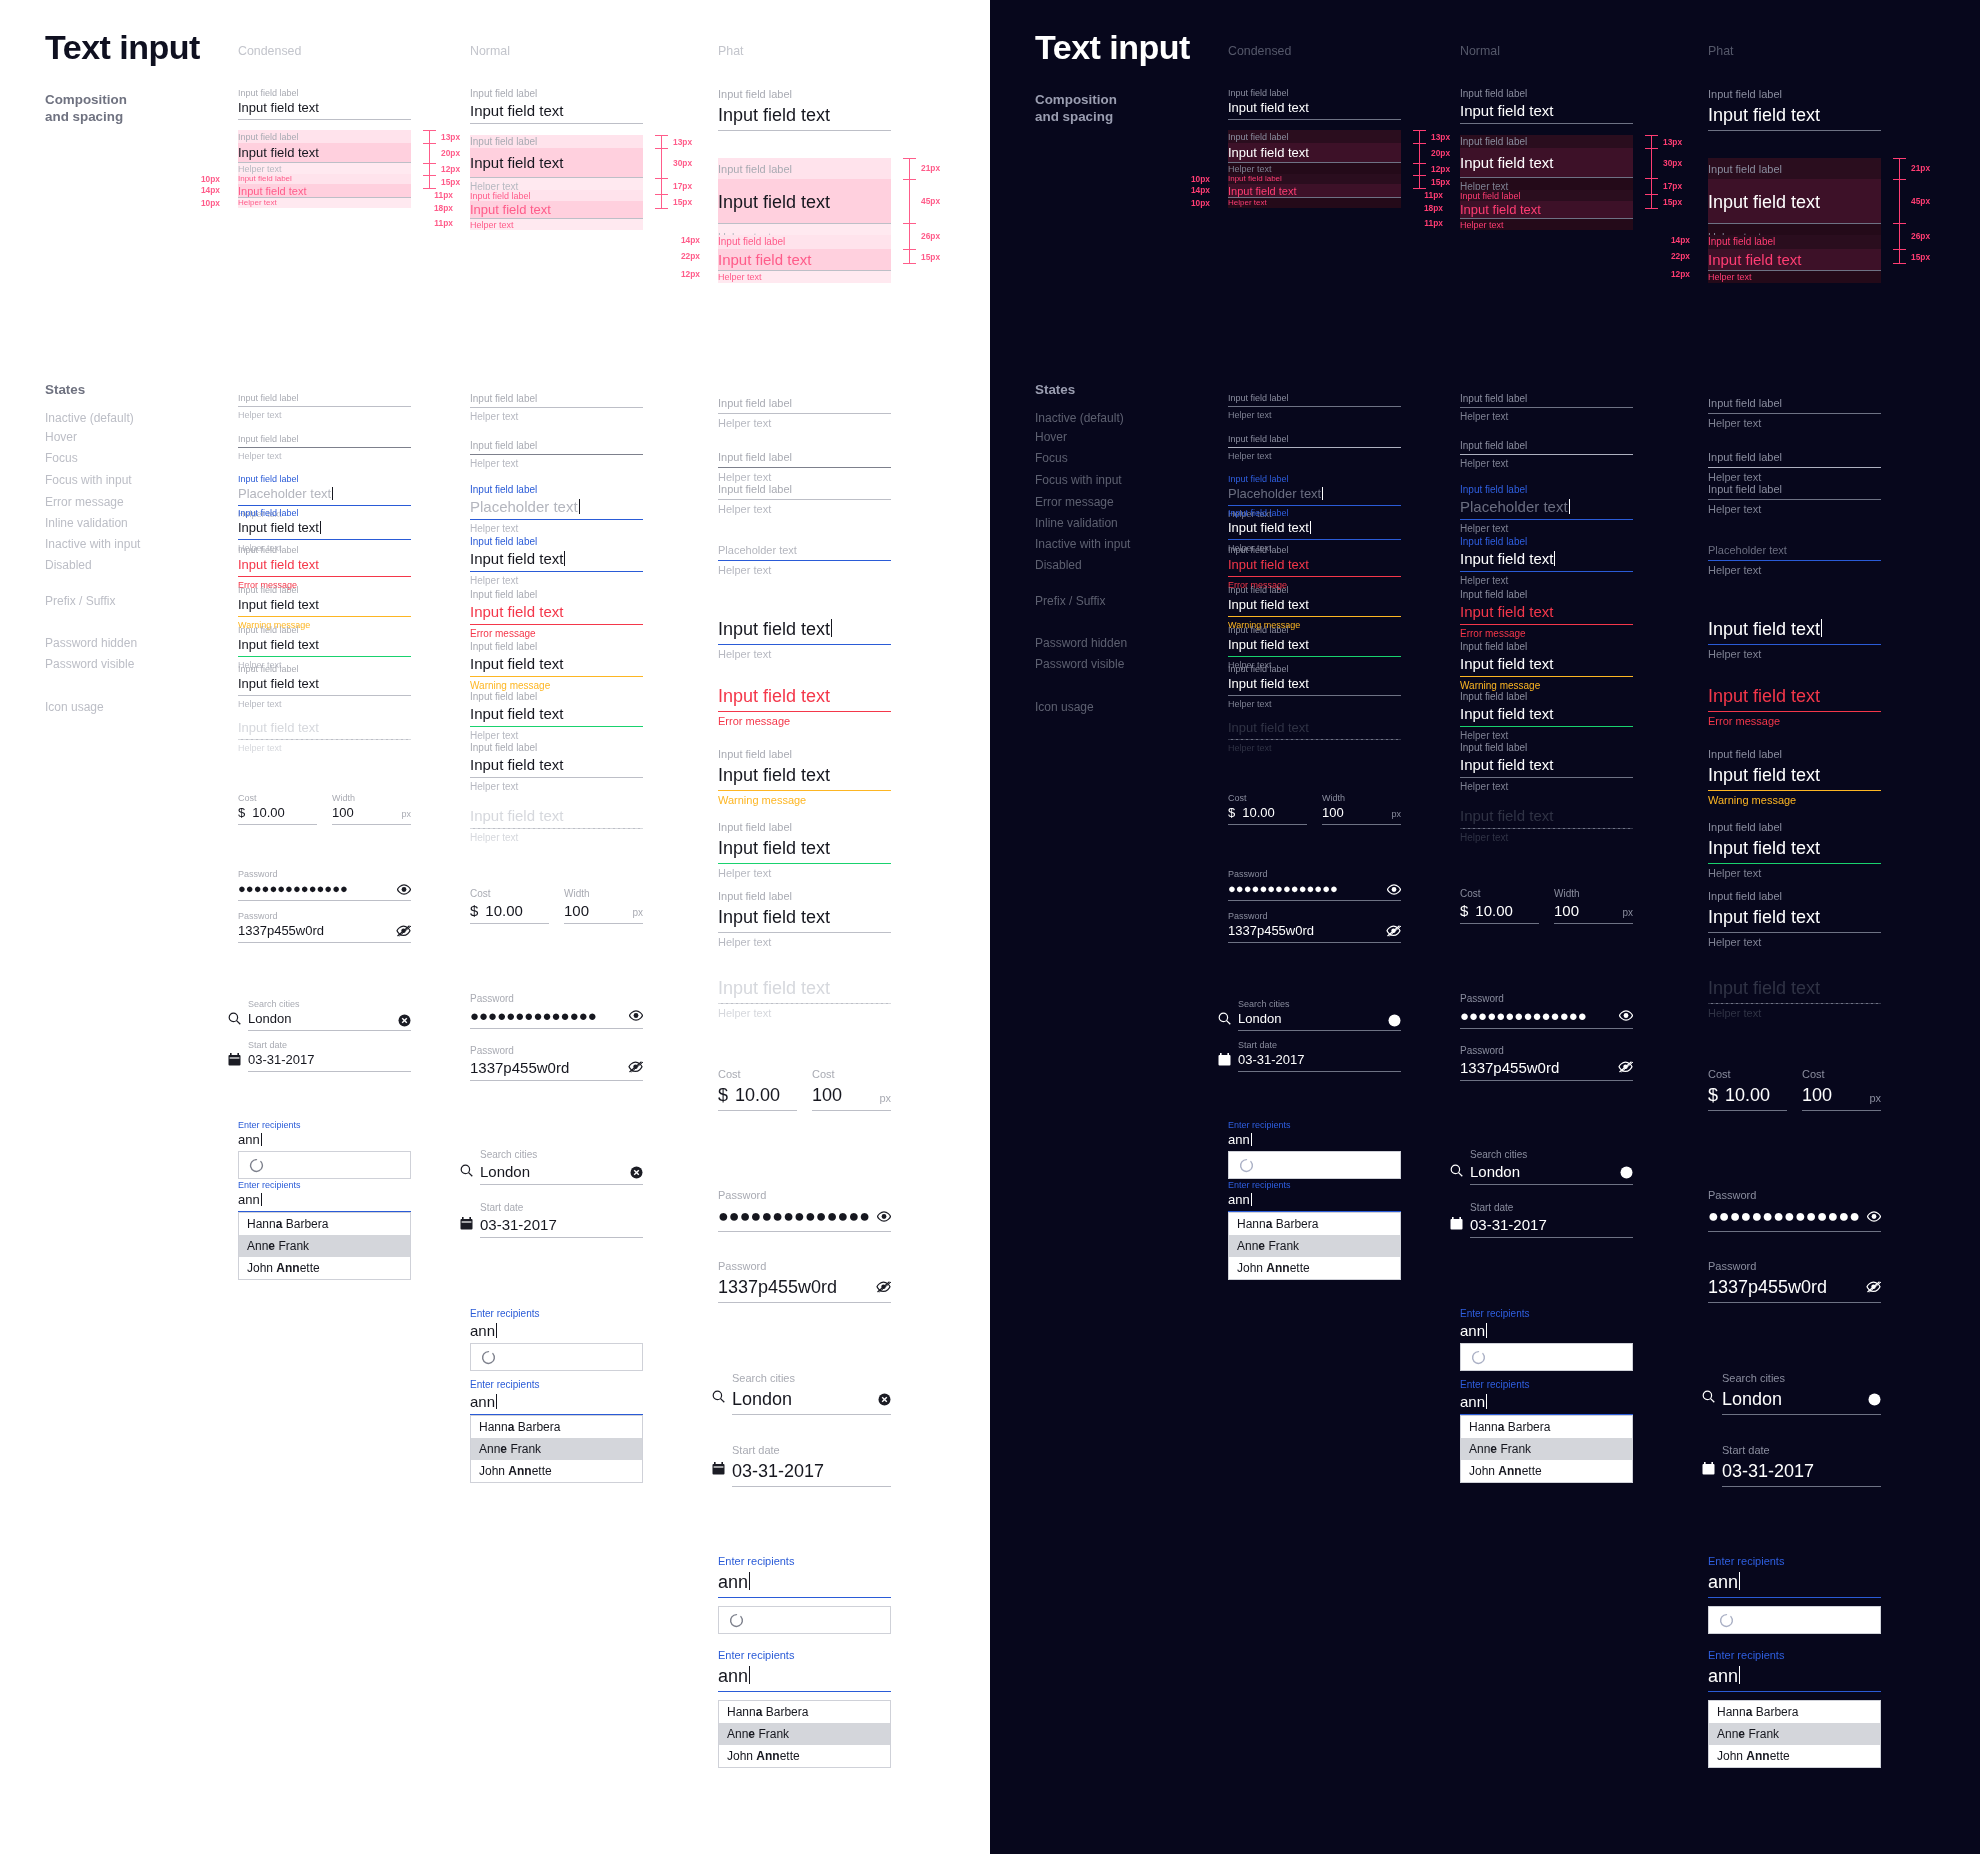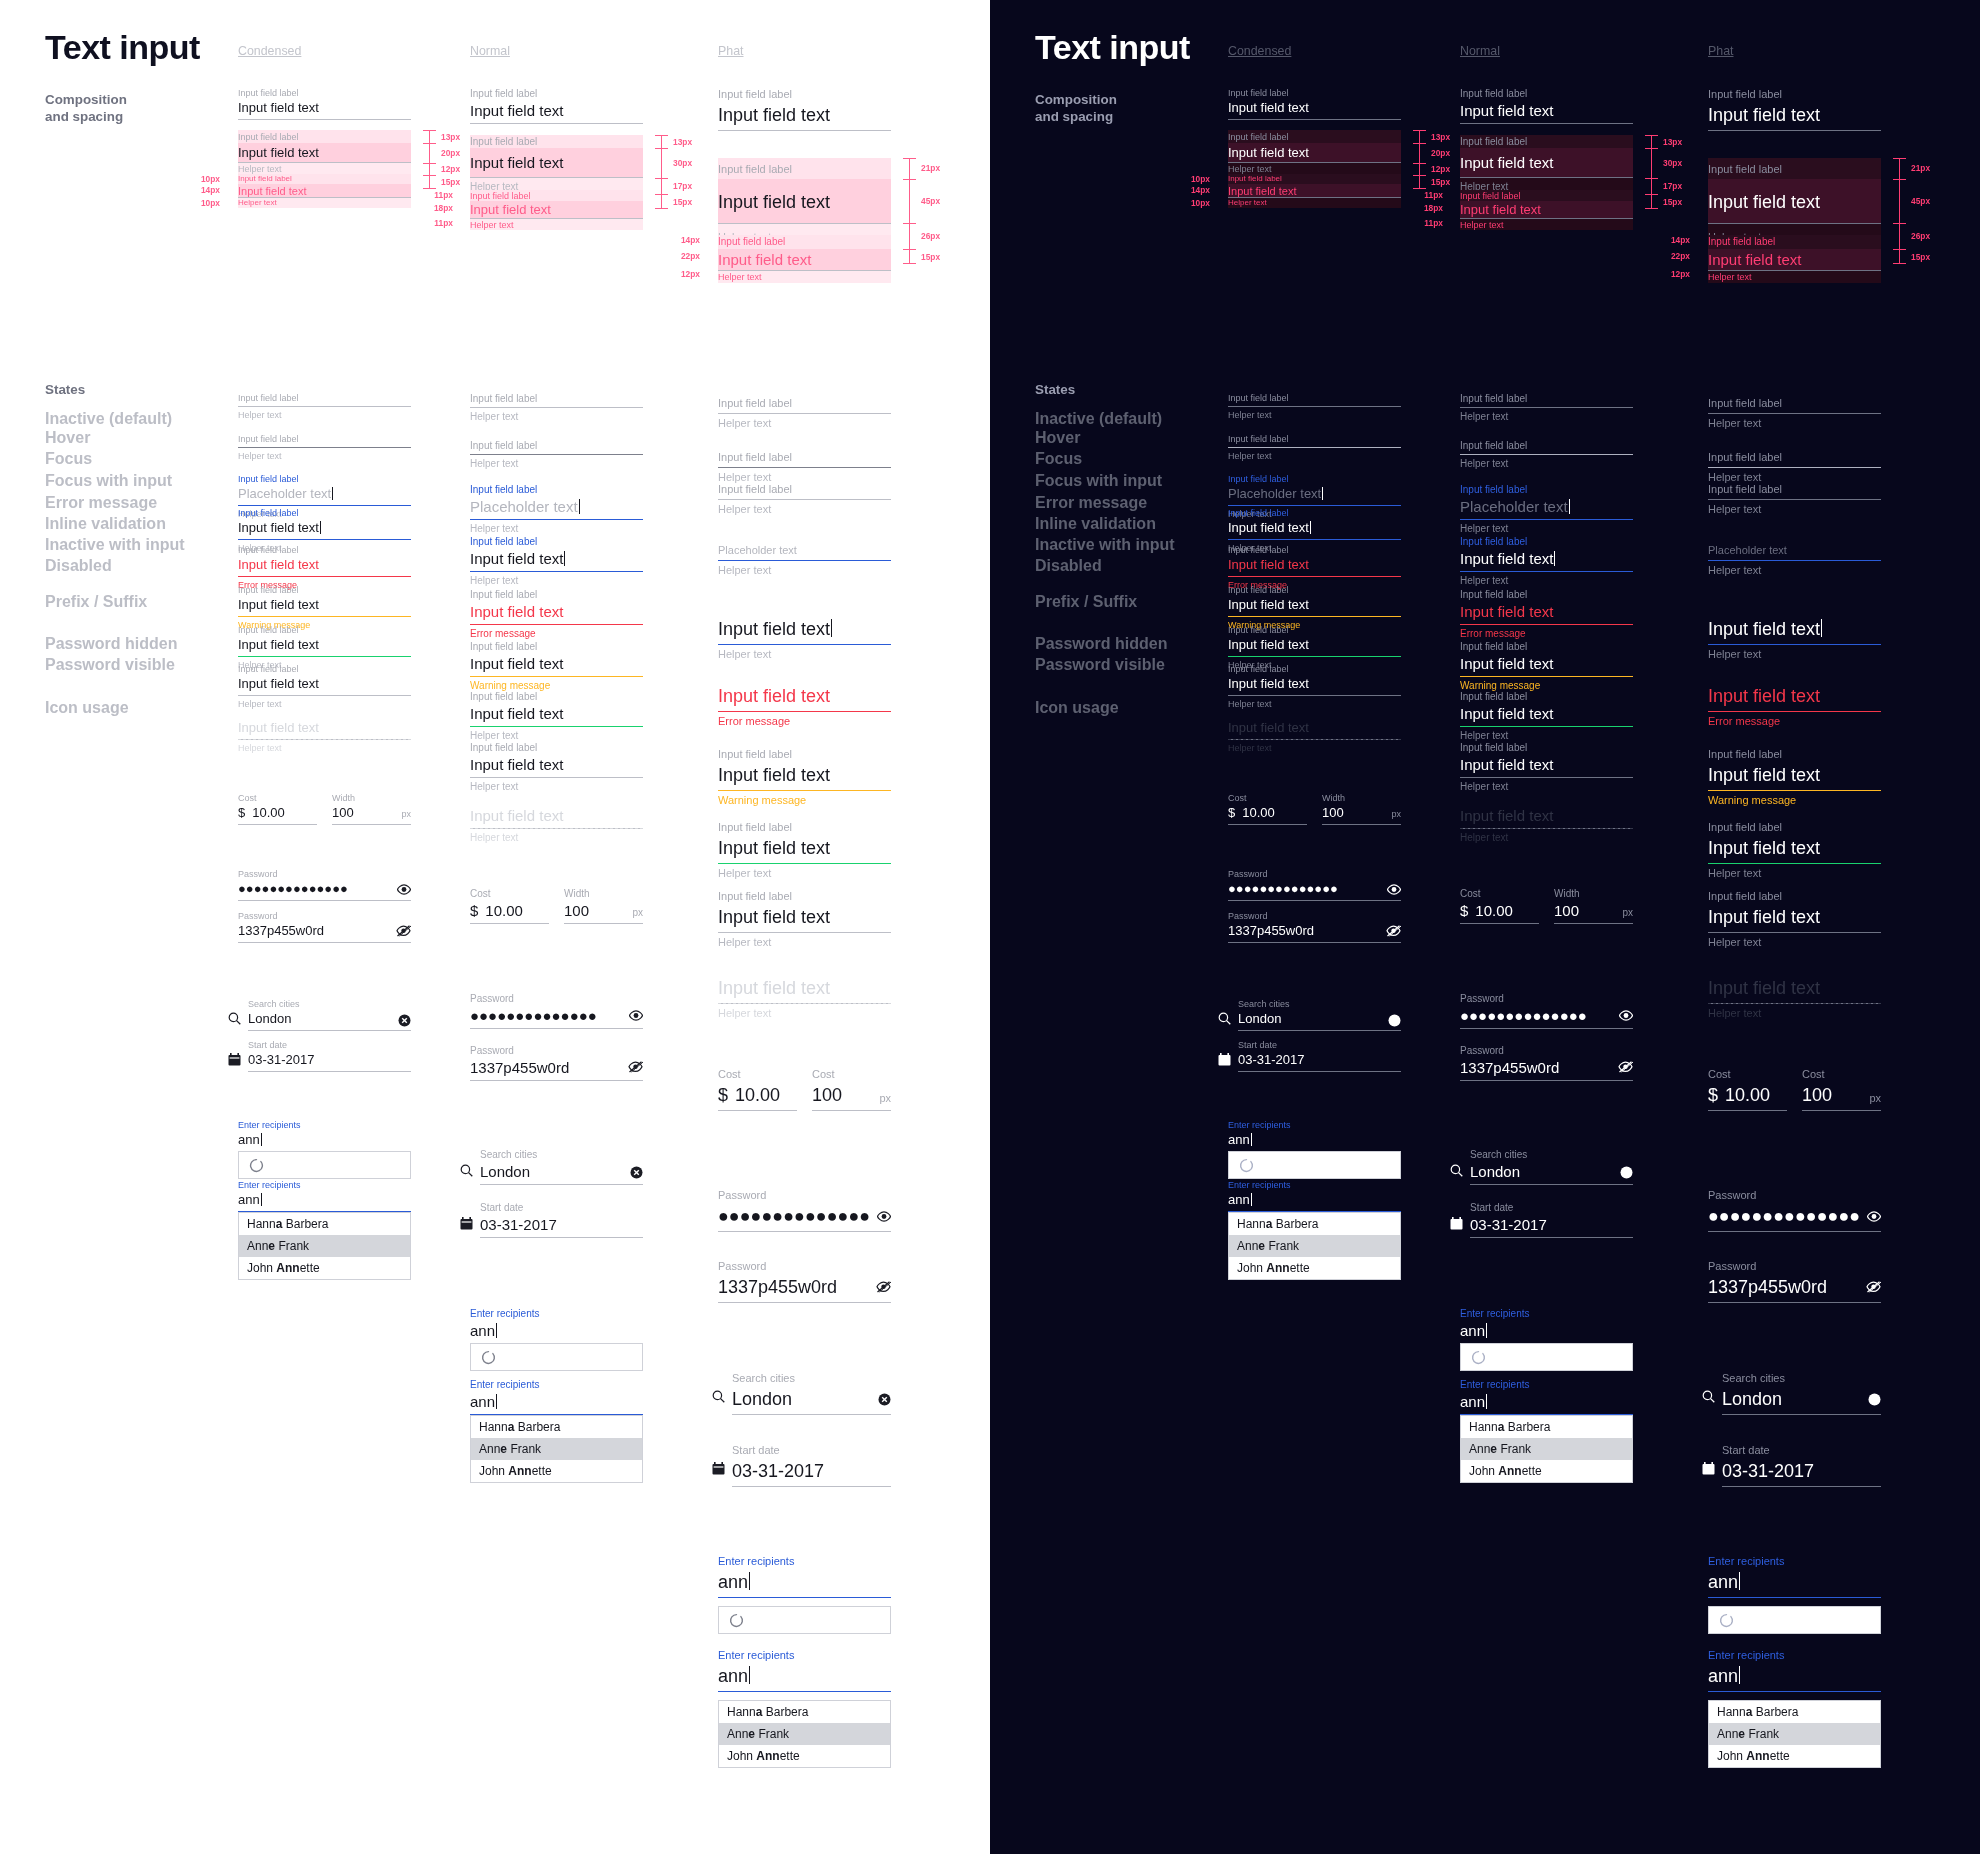--- a/index.html
+++ b/index.html
@@ -25,29 +25,28 @@
 
   .side-head {
     position: absolute; left: 45px;
     font-size: 13.4px; font-weight: bold; line-height: 17px;
   }
   .light .side-head { color: #6f7280; }
   .dark  .side-head { color: #9a9db0; }
 
   .side-item {
     position: absolute; left: 45px;
-    font-size: 16px; line-height: 15px; font-weight: bold;
+    font-size: 12px; line-height: 15px;
   }
   .light .side-item { color: #bcbec6; }
   .dark  .side-item { color: #5d6070; }
 
   .col-head {
     position: absolute;
     font-size: 12.4px;
-    text-decoration: underline;
   }
   .light .col-head { color: #c3c5cc; }
   .dark  .col-head { color: #55586a; }
 
   
   .fld { position: absolute; }
   .lbl { font-size: 9px; line-height: 12px; white-space: nowrap; }
   .lbl.n { font-size: 10px; line-height: 13px; }
   .lbl.p { font-size: 11px; line-height: 15px; }
   .val { font-size: 13px; line-height: 18px; white-space: nowrap; }

